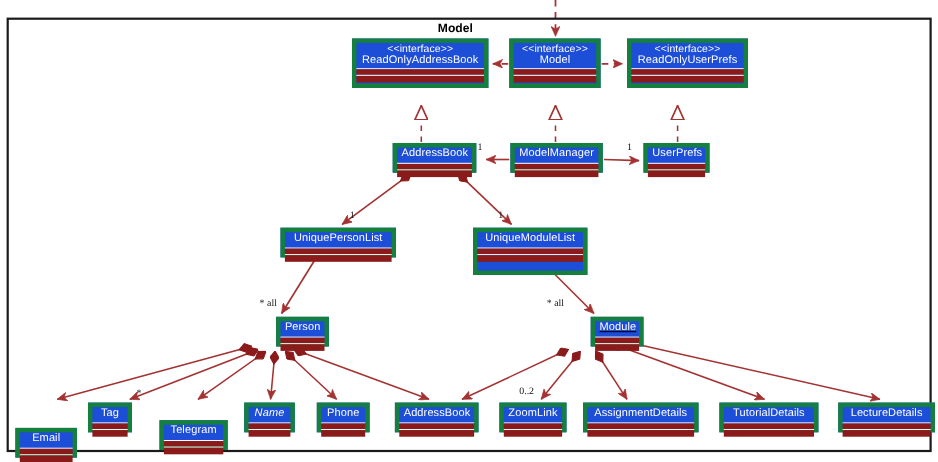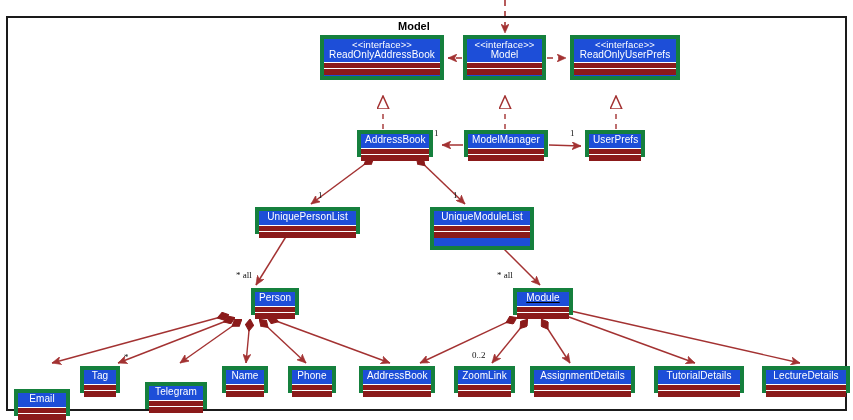--- a/index.html
+++ b/index.html
@@ -253,21 +253,21 @@
         <div class="sep"></div>
         <div class="compart2"></div>
       </div>
       <div class="umlbox" style="left: 226px; top: 288px; width: 48px; height: 27px; margin-left: 25px;">
         <div class="hdr">Person</div>
         <div class="sep"></div>
         <div class="compart"></div>
         <div class="sep"></div>
         <div class="compart2"></div>
       </div>
-      <div class="umlbox" style="left: 513px; top: 288px; width: 60px; height: 27px; text-decoration: underline;">
+      <div class="umlbox" style="left: 537px; top: 288px; width: 48px; height: 27px; text-decoration: underline;">
         <div class="hdr">Module</div>
         <div class="sep"></div>
         <div class="compart"></div>
         <div class="sep"></div>
         <div class="compart2"></div>
       </div>
       <div class="umlbox" style="left: 14px; top: 366px; width: 56px; height: 27px; margin-top: 23px;">
         <div class="hdr">Email</div>
         <div class="sep"></div>
         <div class="compart"></div>
@@ -281,21 +281,21 @@
         <div class="sep"></div>
         <div class="compart2"></div>
       </div>
       <div class="umlbox" style="left: 145px; top: 382px; width: 62px; height: 27px;">
         <div class="hdr">Telegram</div>
         <div class="sep"></div>
         <div class="compart"></div>
         <div class="sep"></div>
         <div class="compart2"></div>
       </div>
-      <div class="umlbox" style="left: 222px; top: 366px; width: 46px; height: 27px;">
+      <div class="umlbox" style="left: 222px; top: 366px; width: 46px; height: 27px; font-style: italic;">
         <div class="hdr">Name</div>
         <div class="sep"></div>
         <div class="compart"></div>
         <div class="sep"></div>
         <div class="compart2"></div>
       </div>
       <div class="umlbox" style="left: 288px; top: 366px; width: 48px; height: 27px;">
         <div class="hdr">Phone</div>
         <div class="sep"></div>
         <div class="compart"></div>

